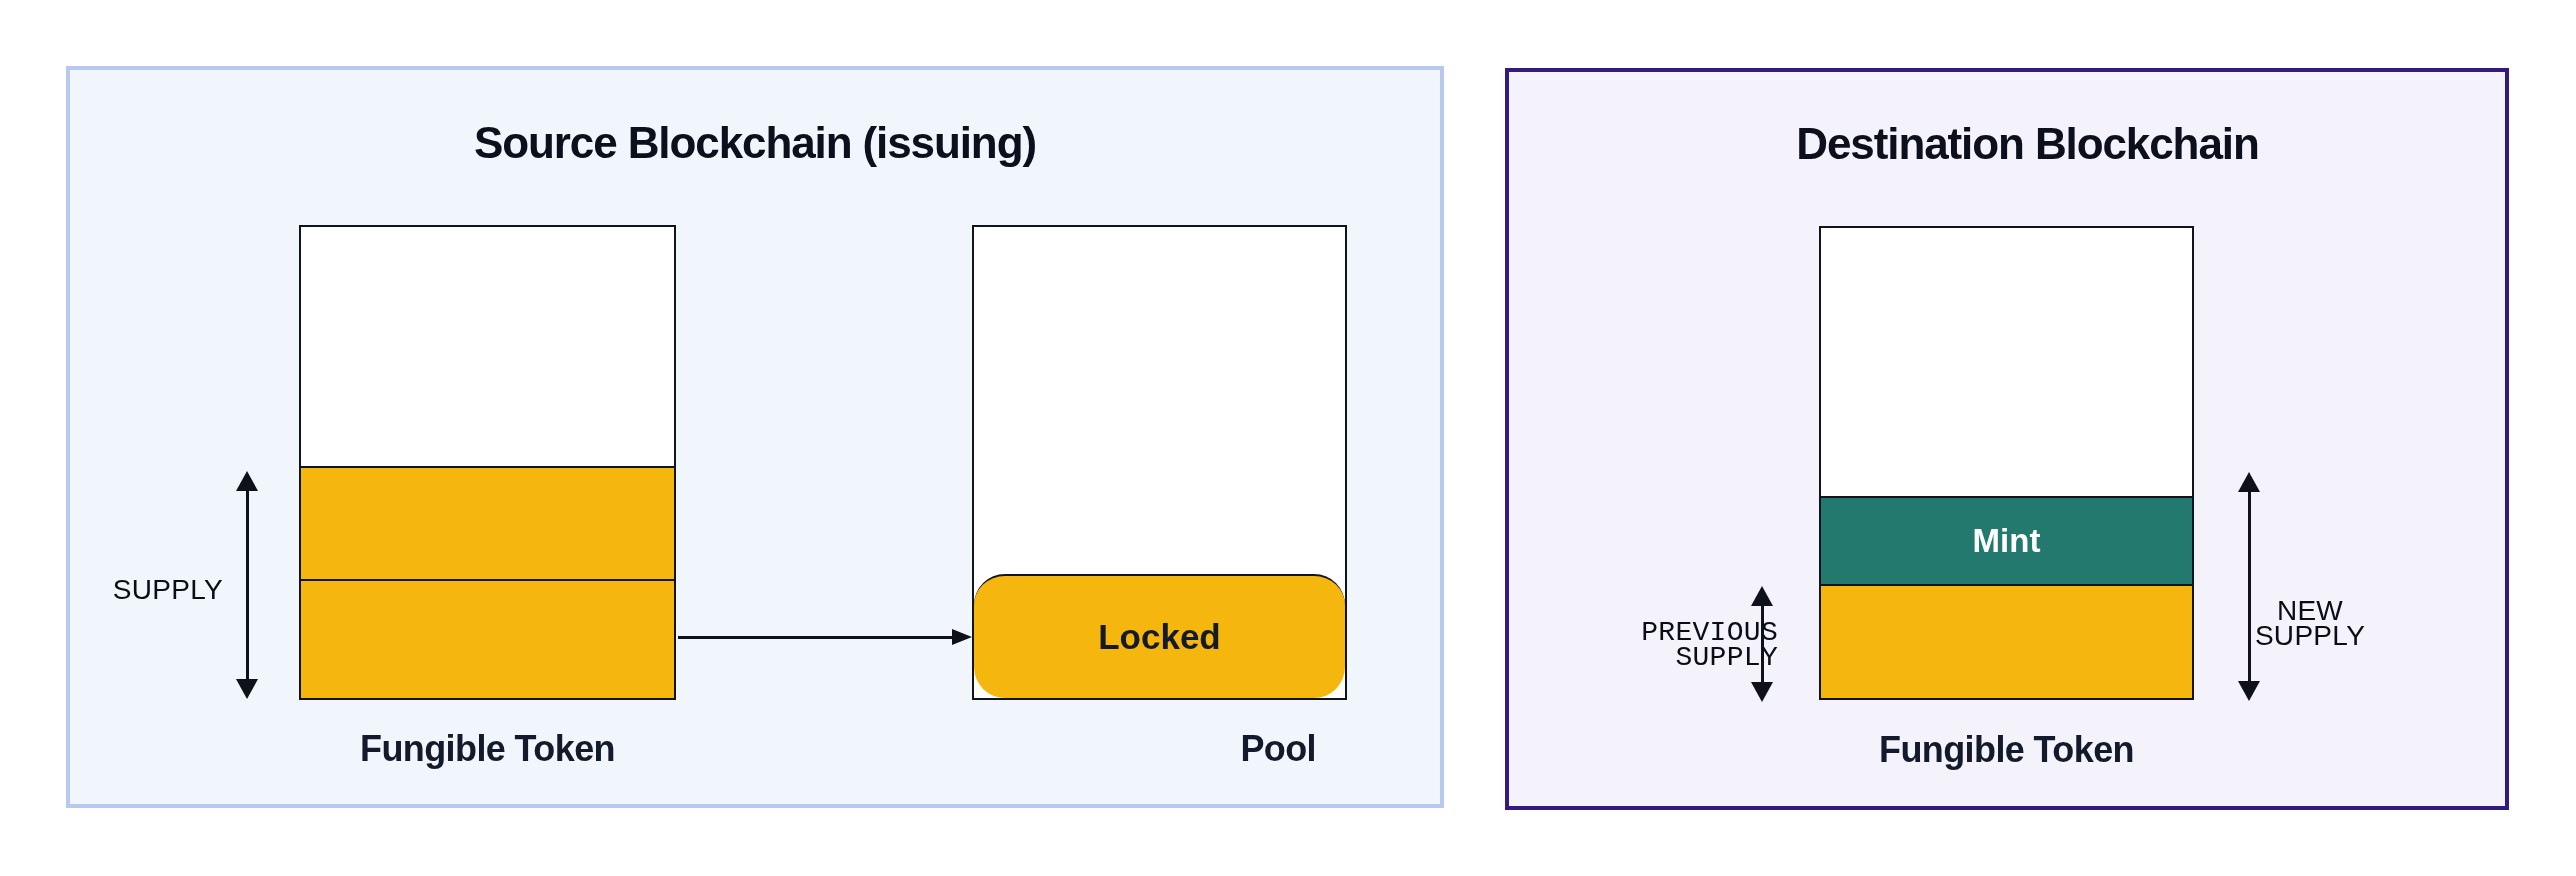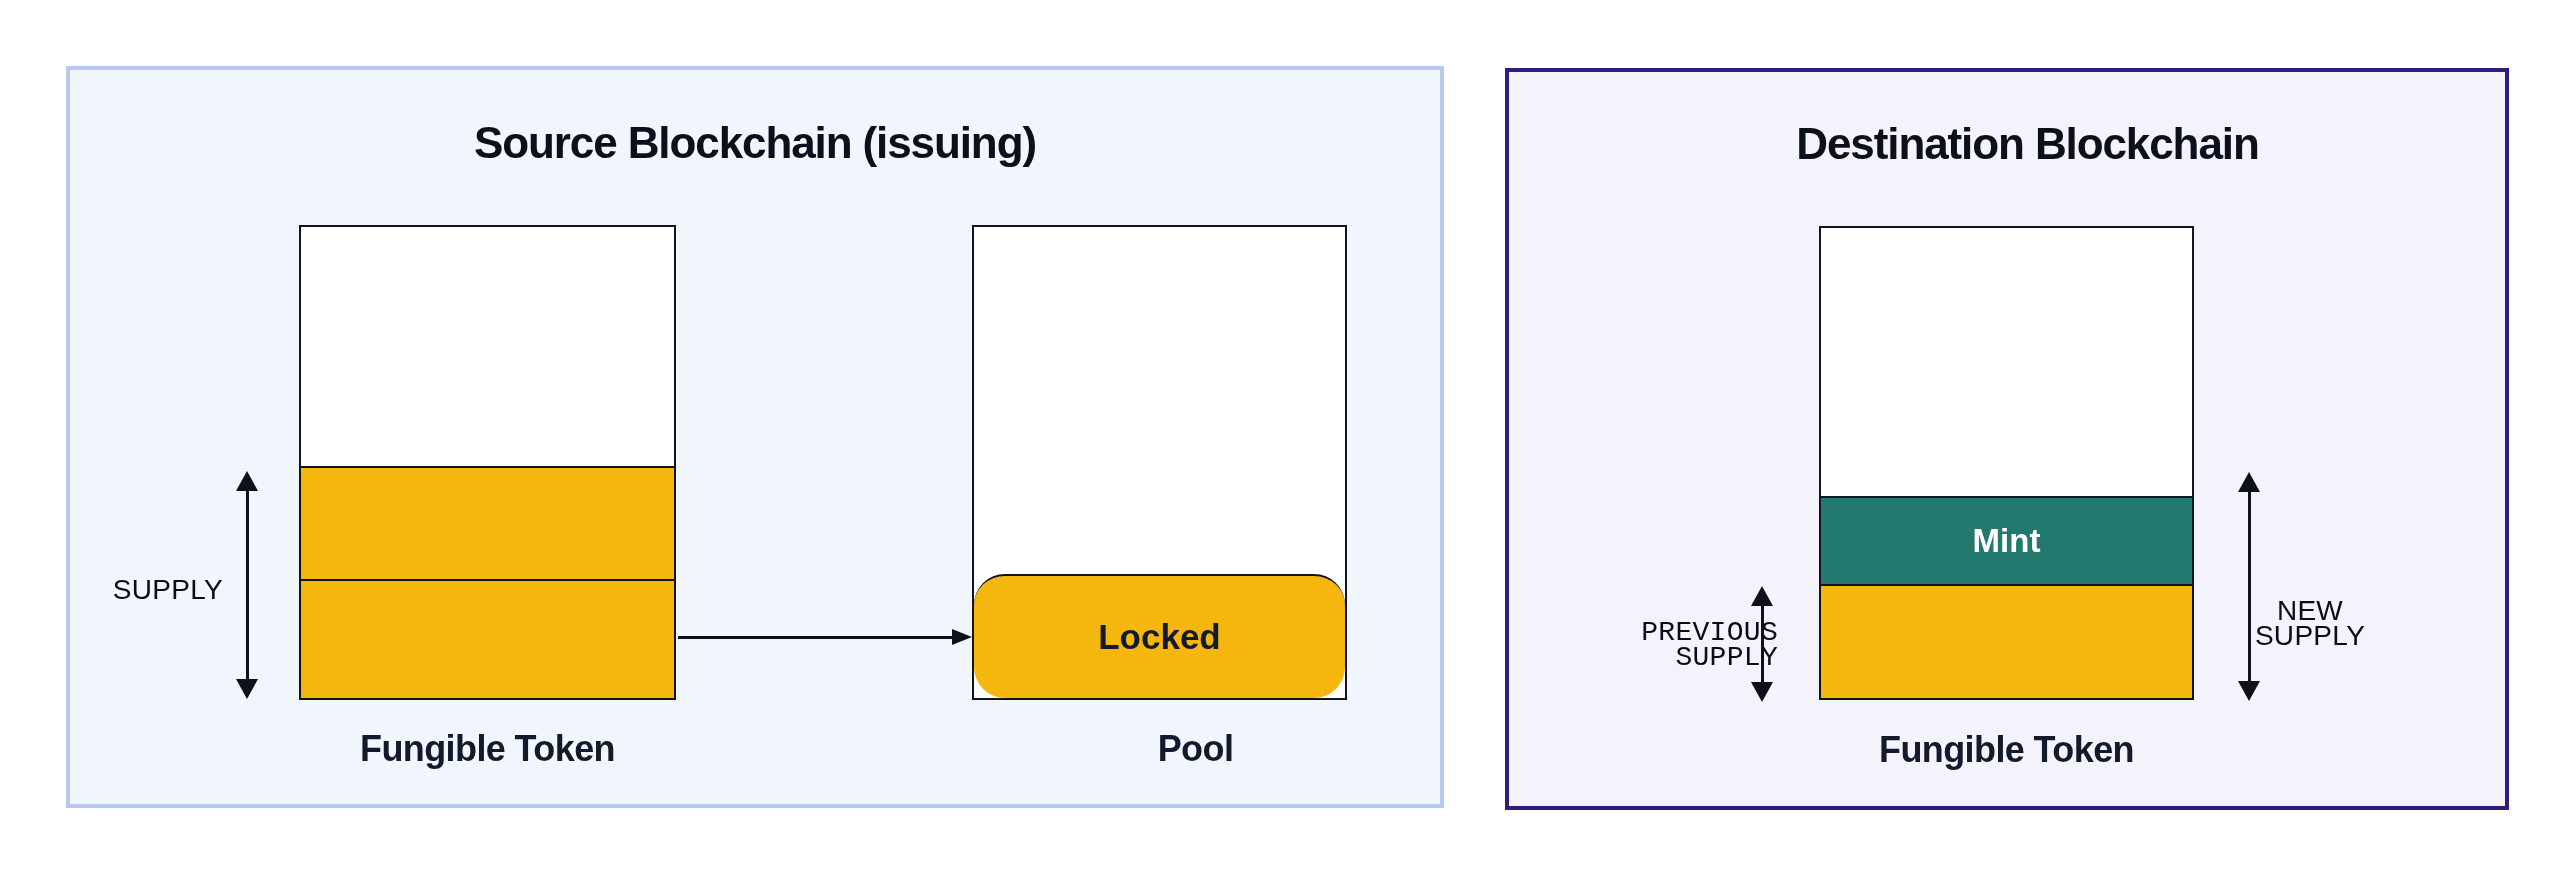--- a/index.html
+++ b/index.html
@@ -71,21 +71,21 @@
     <div class="head-right"></div>
   </div>
 
   <div class="bar-box" style="left:902px; top:155px; width:375px; height:475px;">
     <div class="fill fill-yellow fill-label" style="bottom:0; height:124px;border-radius:31px;">
       <span class="locked-text">Locked</span>
     </div>
   </div>
 
   <div class="caption" style="left:229px; width:377px; top:658px;">Fungible Token</div>
-  <div class="caption" style="left:938px; width:375px; top:658px;">Pool</div>
+  <div class="caption" style="left:871px; width:375px; top:658px;text-align:right;">Pool</div>
 </div>
 
 <div class="panel panel-right">
 
   <div class="panel-title" style="top:46px;margin-left:41px;">Destination Blockchain</div>
 
   <div class="bar-box" style="left:310px; top:154px; width:375px; height:474px;">
     <div class="fill fill-teal" style="bottom:114px; height:88px;">
       <span class="mint-text">Mint</span>
     </div>

